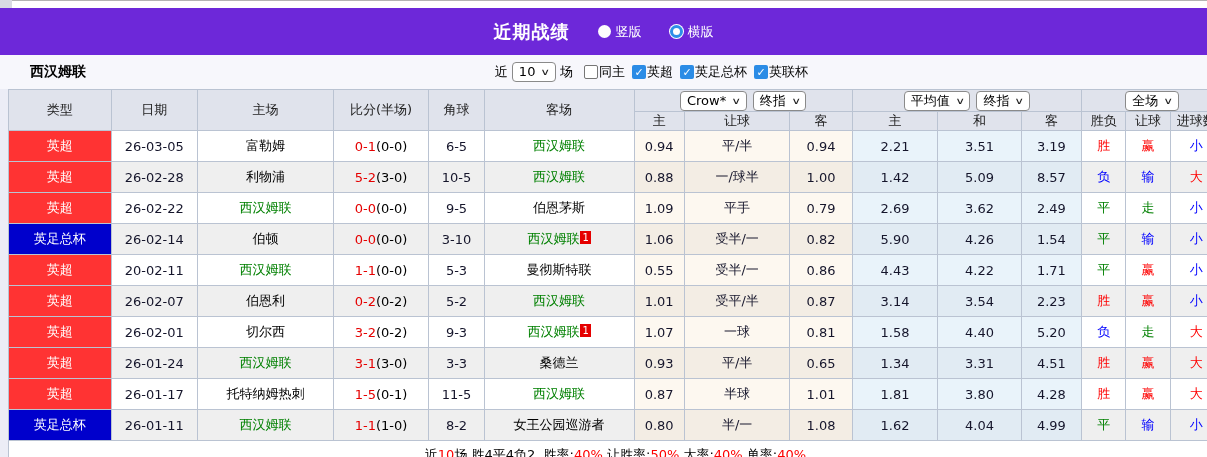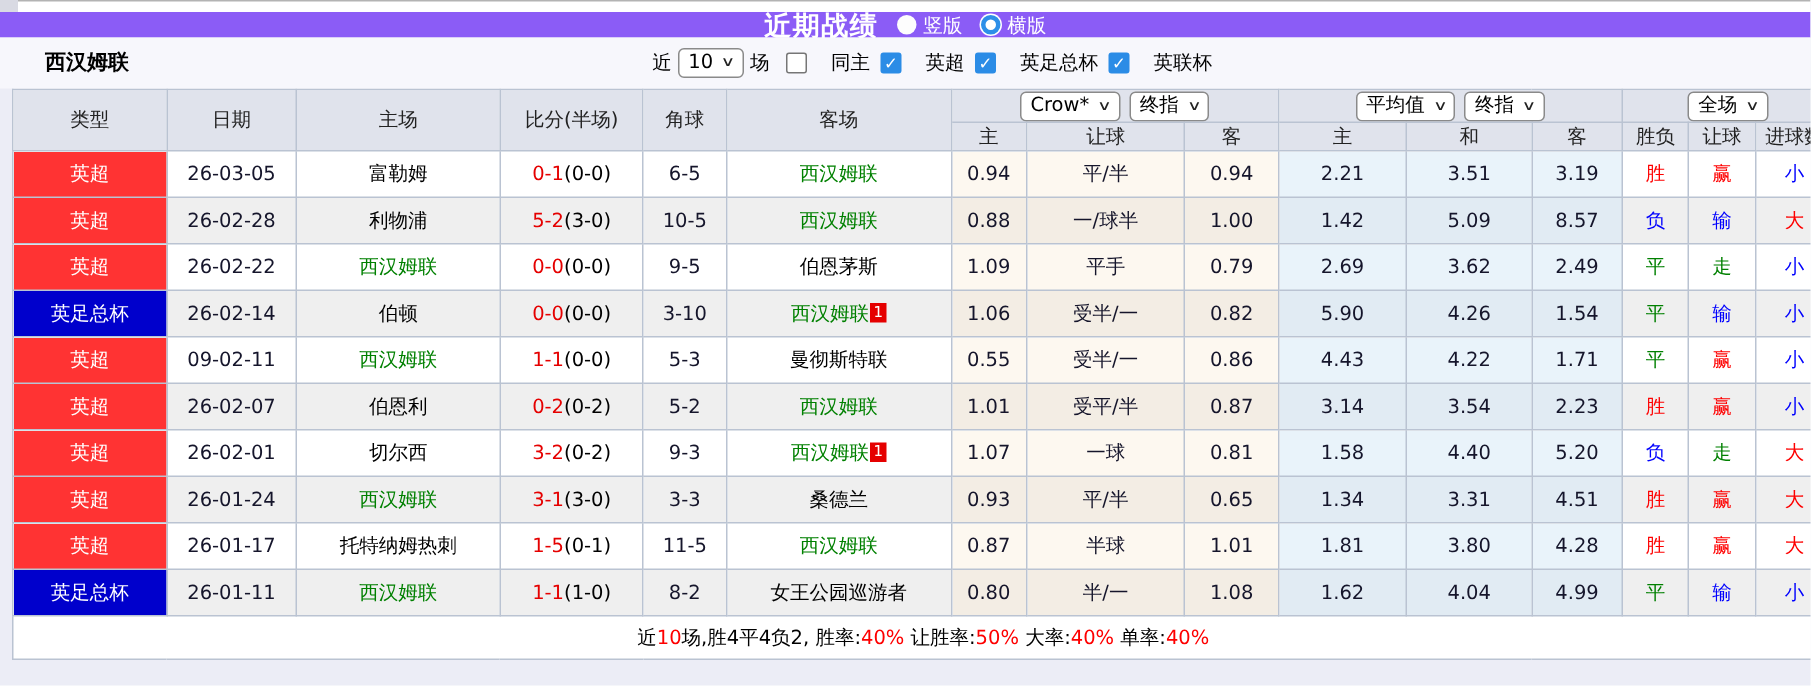--- a/index.html
+++ b/index.html
@@ -5,38 +5,38 @@
   html,body{margin:0;padding:0;}
   body{
     width:1207px;height:457px;overflow:hidden;
     background:#ecedf6;
     font-family:"DejaVu Sans","Liberation Sans",sans-serif;
     -webkit-font-smoothing:antialiased;
   }
   .top-strip{height:8px;background:#ffffff;border-top:1px solid #b3b3b3;box-sizing:border-box;position:relative;}
   .top-strip .left-block{position:absolute;left:0;top:-1px;width:12px;height:8px;background:#d9dae3;}
 
-  .title-bar{height:17px;background:#8b5cf6;display:flex;align-items:center;justify-content:center;gap:12px;}
+  .title-bar{height:47px;background:#6d28d9;display:flex;align-items:center;justify-content:center;gap:28px;}
   .page-title{color:#fff;font-size:18px;font-weight:bold;letter-spacing:1px;}
   .radio-opt{display:inline-flex;align-items:center;gap:5px;color:#fff;font-size:13px;cursor:pointer;}
   .radio{width:13px;height:13px;border-radius:50%;background:#fdfdfd;display:inline-block;box-sizing:border-box;}
   .radio.checked{background:#fff;border:3px solid #2d8fe8;box-shadow:0 0 0 1px #ffffff;}
 
   .team-bar{height:34px;background:#f7f7fc;position:relative;display:flex;align-items:center;font-size:13px;color:#000;}
   .team-name{margin-left:30px;font-weight:bold;font-size:14px;}
   .filters{position:absolute;right:399px;top:0;height:34px;display:flex;align-items:center;gap:4px;}
   .sel{display:inline-flex;align-items:center;gap:7px;border:1px solid #8a8a8a;border-radius:4px;background:#fff;
        padding:1px 6px;font-size:13px;line-height:16px;color:#000;cursor:pointer;}
   .sel .arrow{font-size:9px;transform:scaleX(1.5);color:#222;}
   .cb{width:14px;height:14px;display:inline-flex;align-items:center;justify-content:center;
       box-sizing:border-box;border-radius:2px;margin-left:7px;cursor:pointer;flex:none;}
   .cb.unchecked{background:#fff;border:1px solid #767676;}
   .cb.checked{background:#2b8ce6;}
   .cb .tick{color:#fff;font-size:11px;line-height:11px;font-weight:bold;}
-  .cb-label{margin-left:16px;}
+  .cb-label{margin-left:1px;}
 
   table{border-collapse:collapse;table-layout:fixed;width:1215px;margin-left:8px;background:#fff;}
   th,td{border:1px solid #bac3d2;text-align:center;font-size:13px;padding:0;white-space:nowrap;overflow:hidden;}
   thead th{background:#e0e3ec;font-weight:normal;color:#222;}
   thead tr.hrow1 th{height:21px;}
   thead tr.hrow2 th{height:17px;}
   .dd-cell{vertical-align:middle;}
   .dd-wrap{display:flex;align-items:center;justify-content:center;gap:6px;}
 
   tbody td{height:30px;color:#15152b;}
@@ -243,21 +243,21 @@
         <td class="asia">0.82</td>
         <td class="euro">5.90</td>
         <td class="euro">4.26</td>
         <td class="euro">1.54</td>
         <td class="res"><span class="t-green">平</span></td>
         <td class="res"><span class="t-blue">输</span></td>
         <td class="res"><span class="t-blue">小</span></td>
       </tr>
       <tr>
         <td class="league" style="background: rgb(255, 51, 51);">英超</td>
-        <td>09-02-11</td>
+        <td>20-02-11</td>
         <td><span class="team-cell green">西汉姆联</span></td>
         <td><span class="ft">1-1</span><span class="ht">(0-0)</span></td>
         <td>5-3</td>
         <td><span class="team-cell black-team">曼彻斯特联</span></td>
         <td class="asia">0.55</td>
         <td class="asia">受半/一</td>
         <td class="asia">0.86</td>
         <td class="euro">4.43</td>
         <td class="euro">4.22</td>
         <td class="euro">1.71</td>

